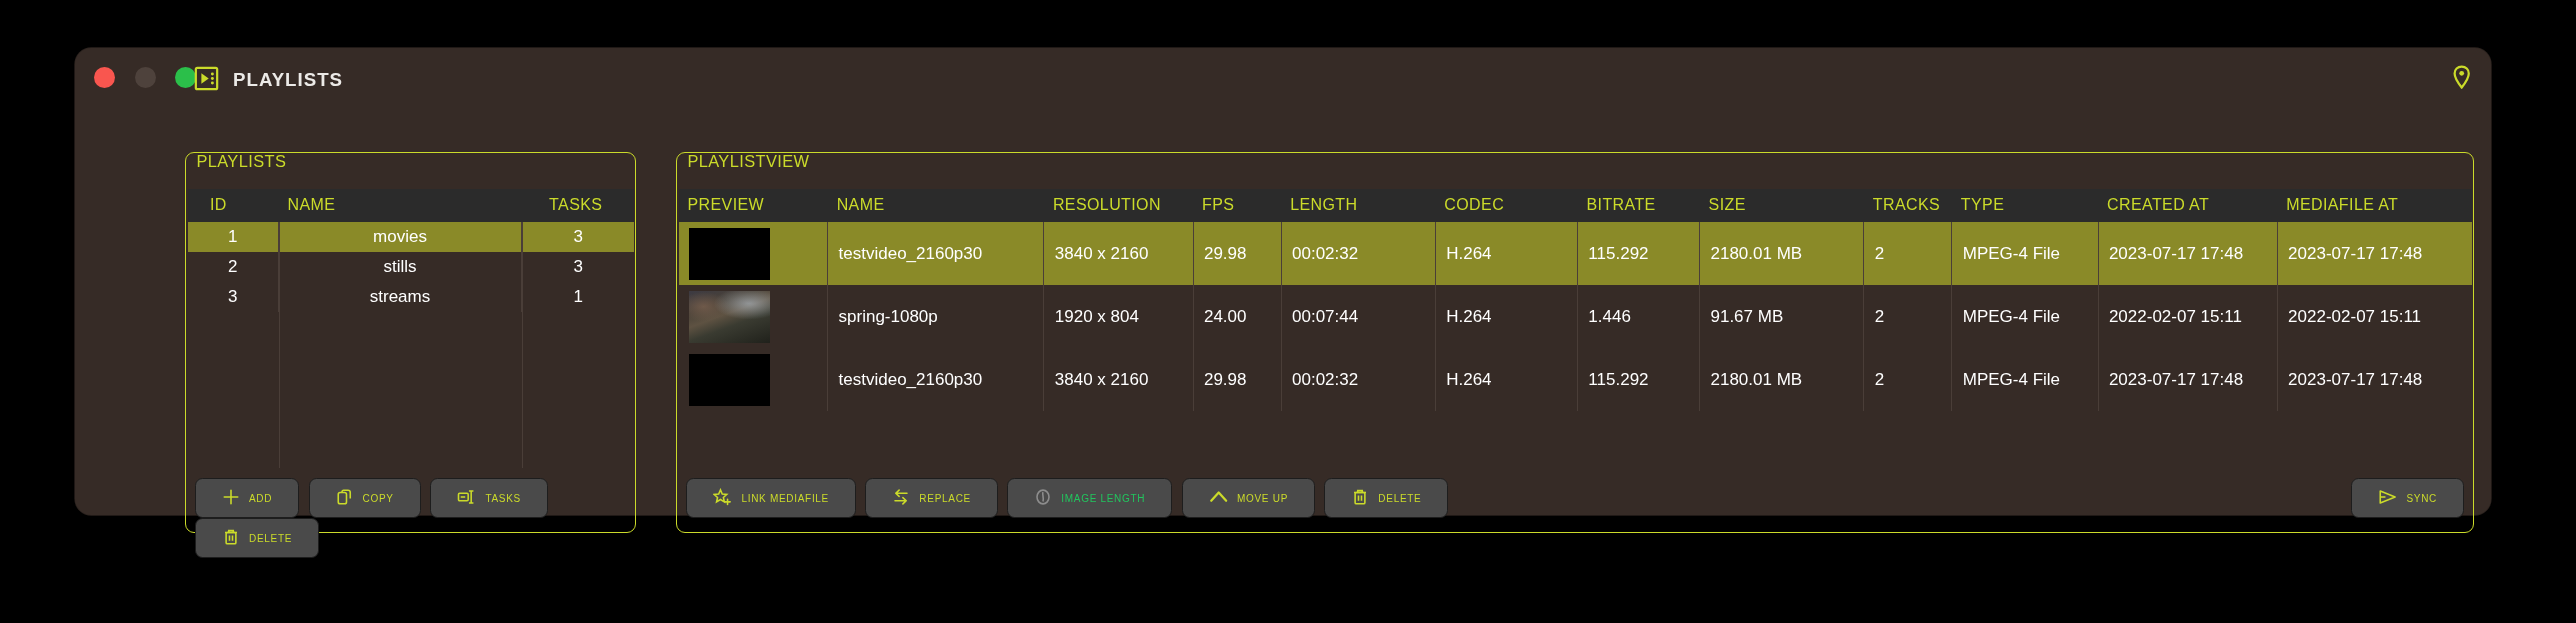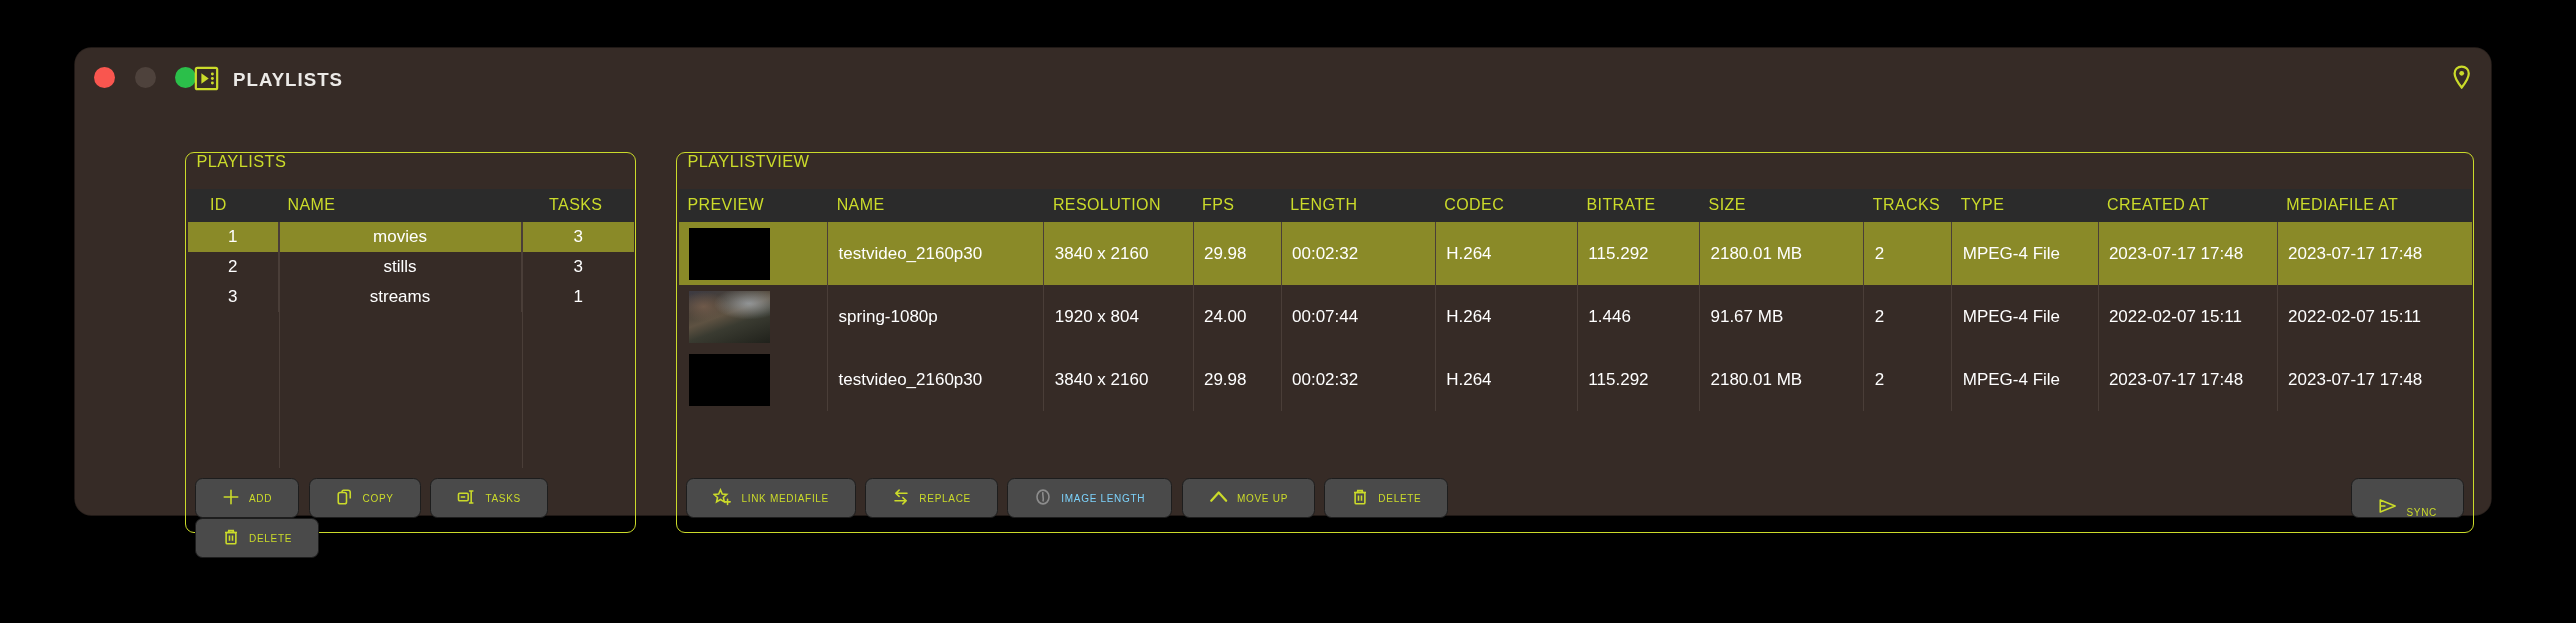--- a/index.html
+++ b/index.html
@@ -161,23 +161,23 @@
     border-radius: 7.5px;
     color: #cbdb2a;
     font-size: 10px;
     letter-spacing: 0.7px;
     white-space: nowrap;
     vertical-align: top;
     margin-right: 6px;
     font-family: "Liberation Sans Narrow", "Liberation Sans", sans-serif;
     cursor: pointer;
   }
-  .btn.disabled { color: #7dd3fc; cursor: default; }
+  .btn.disabled { color: #22c55e; cursor: default; }
   .btn.disabled svg { stroke: #8d8d8d; }
-  .btn.right { position: absolute; right: 0; top: 0; margin-right: 0; align-items: flex-end; }
+  .btn.right { position: absolute; right: 0; top: 0; margin-right: 0; }
   .btn svg { stroke: #cbdb2a; fill: none; stroke-width: 2.1; }
   .btn .lbl { line-height: 1; position: relative; top: 0.7px; }
 </style>
 </head>
 <body>
 
 <div id="app-window">
 
   <div id="titlebar">
     <div class="traffic" id="tl-close"></div>

